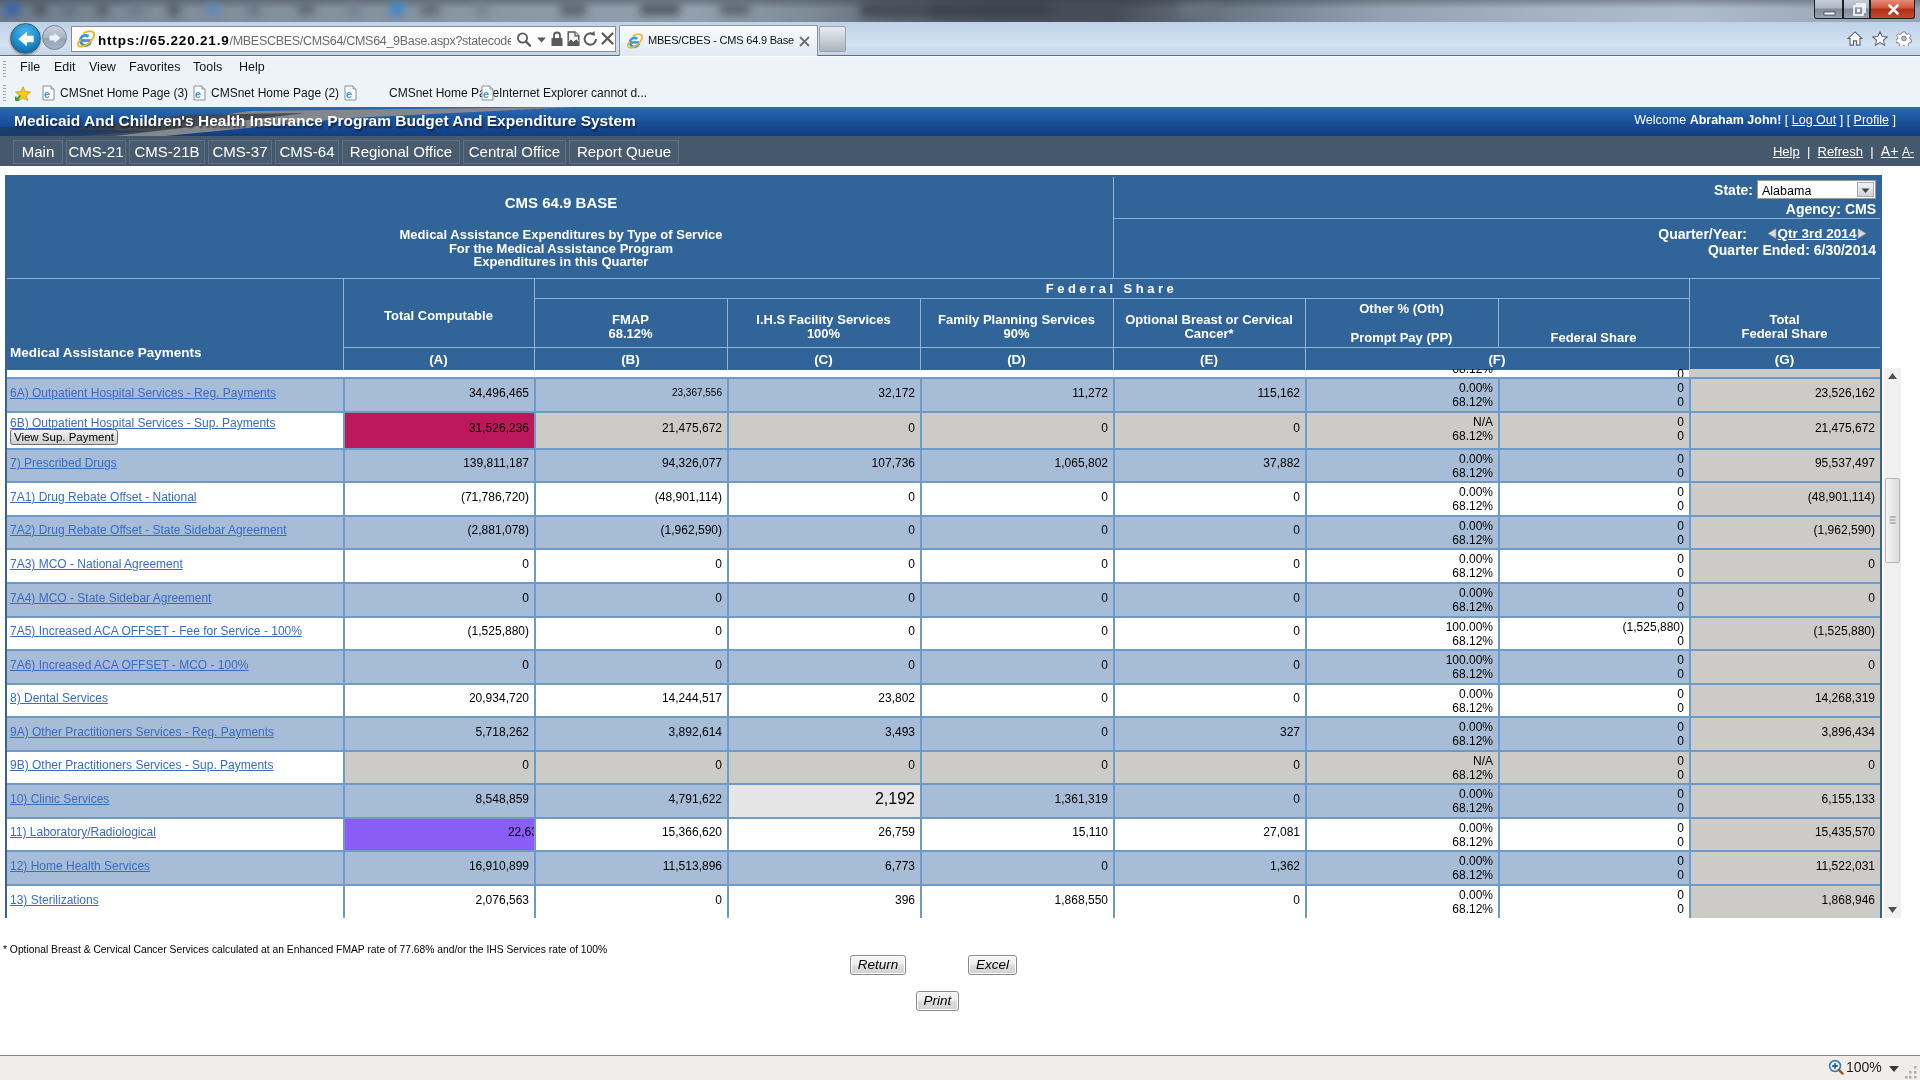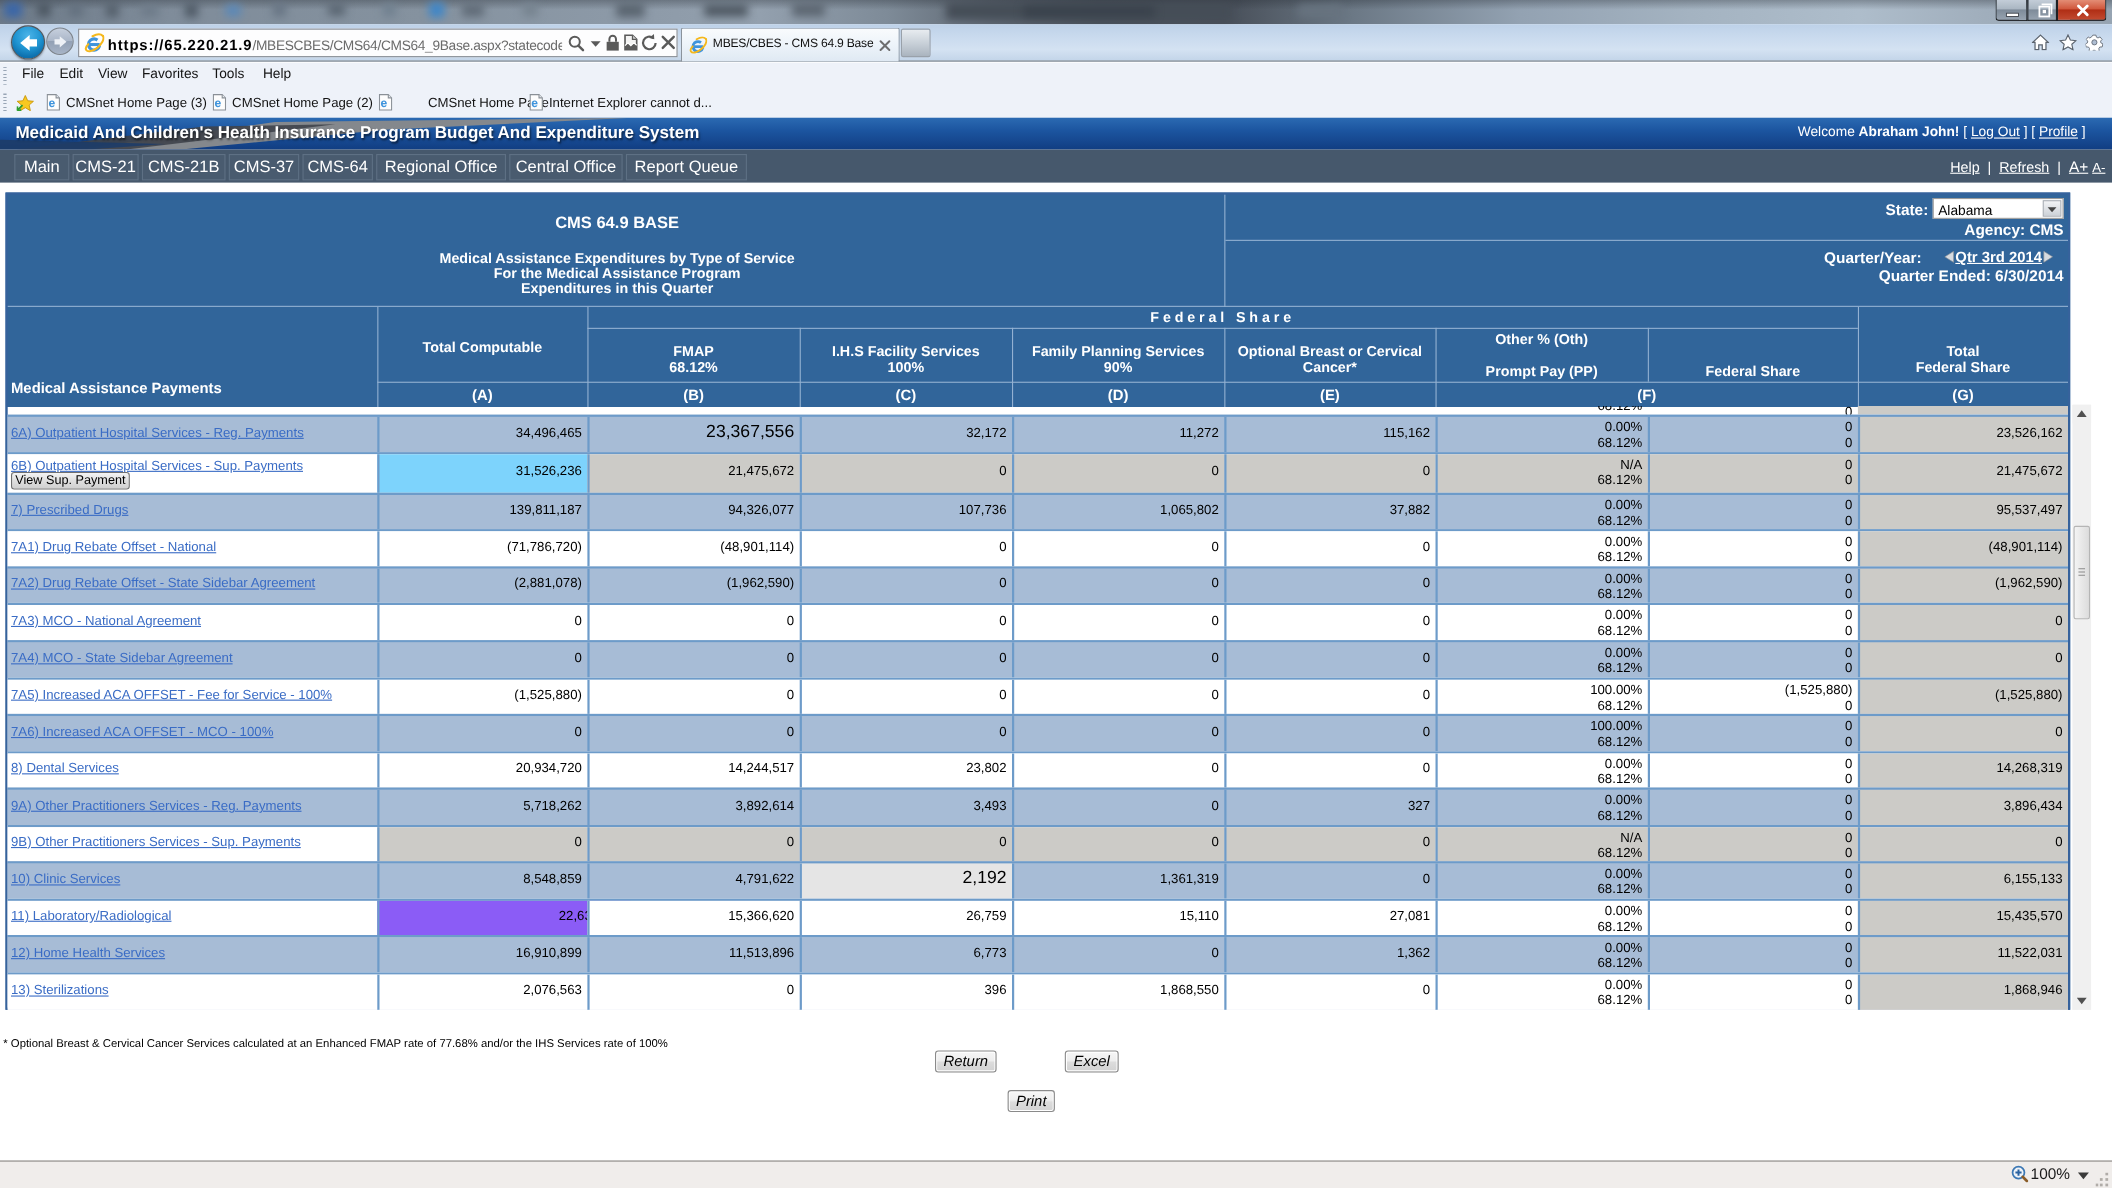--- a/index.html
+++ b/index.html
@@ -302,34 +302,34 @@
         <div style="margin-top:-7px;font-size:12px;">68.12%</div>
       </div>
 <div class="cell num" style="left:1491px;width:191px;">
         <div style="margin-top:-2px;font-size:12px;">0</div>
       </div>
 <div class="cell gray" style="left:1682px;width:191px;"></div>
 </div>
 <div class="row" style="top:200px;height:34px;border-top:2px solid #6d9bc9;background:#a7bcd6;">
 <div class="cell lbl" style="left:0;width:336px;background:#a7bcd6;font-size:12px;line-height:28px;"><a href="#">6A) Outpatient Hospital Services - Reg. Payments</a></div>
 <div class="cell num" style="left:336px;width:191px;background:#a7bcd6;font-size:12px;line-height:28px;border-left:2px solid #6d9bc9;">34,496,465</div>
-<div class="cell num" style="left:527px;width:193px;background:#a7bcd6;font-size:16px;line-height:28px;border-left:2px solid #6d9bc9;">23,367,556</div>
+<div class="cell num" style="left:527px;width:193px;background:#a7bcd6;font-size:10px;line-height:28px;border-left:2px solid #6d9bc9;">23,367,556</div>
 <div class="cell num" style="left:720px;width:193px;background:#a7bcd6;font-size:12px;line-height:28px;border-left:2px solid #6d9bc9;">32,172</div>
 <div class="cell num" style="left:913px;width:193px;background:#a7bcd6;font-size:12px;line-height:28px;border-left:2px solid #6d9bc9;">11,272</div>
 <div class="cell num" style="left:1106px;width:192px;background:#a7bcd6;font-size:12px;line-height:28px;border-left:2px solid #6d9bc9;">115,162</div>
 <div class="cell num two" style="left:1298px;width:193px;background:#a7bcd6;font-size:12px;border-left:2px solid #6d9bc9;">0.00%<br>68.12%</div>
 <div class="cell num two" style="left:1491px;width:191px;background:#a7bcd6;font-size:12px;border-left:2px solid #6d9bc9;">0<br>0</div>
 <div class="cell num gray" style="left:1682px;width:191px;font-size:12px;line-height:28px;border-left:2px solid #6d9bc9;">23,526,162</div>
 </div>
 <div class="row" style="top:234px;height:37px;border-top:2px solid #6d9bc9;background:#ffffff;">
 <div class="cell lbl" style="left:0;width:336px;background:#fff;">
         <div style="margin-top:3px;font-size:12px;"><a href="#">6B) Outpatient Hospital Services - Sup. Payments</a></div>
         <div style="position:absolute;left:3px;top:16px;width:108px;height:16px;border:1px solid #707070;border-radius:3px;background:linear-gradient(180deg,#f4f4f4,#dfdfdf 50%,#d0d0d0);font-size:11.5px;text-align:center;line-height:15px;">View Sup. Payment</div>
       </div>
-<div class="cell num" style="left:336px;width:191px;background:#7dd3fc;font-size:12px;line-height:31px;border-left:2px solid #6d9bc9;">31,526,236</div>
+<div class="cell num" style="left:336px;width:191px;background:#be185d;font-size:12px;line-height:31px;border-left:2px solid #6d9bc9;">31,526,236</div>
 <div class="cell num" style="left:527px;width:193px;background:#cccbc7;font-size:12px;line-height:31px;border-left:2px solid #6d9bc9;">21,475,672</div>
 <div class="cell num" style="left:720px;width:193px;background:#cccbc7;font-size:12px;line-height:31px;border-left:2px solid #6d9bc9;">0</div>
 <div class="cell num" style="left:913px;width:193px;background:#cccbc7;font-size:12px;line-height:31px;border-left:2px solid #6d9bc9;">0</div>
 <div class="cell num" style="left:1106px;width:192px;background:#cccbc7;font-size:12px;line-height:31px;border-left:2px solid #6d9bc9;">0</div>
 <div class="cell num two" style="left:1298px;width:193px;background:#cccbc7;font-size:12px;border-left:2px solid #6d9bc9;">N/A<br>68.12%</div>
 <div class="cell num two" style="left:1491px;width:191px;background:#cccbc7;font-size:12px;border-left:2px solid #6d9bc9;">0<br>0</div>
 <div class="cell num gray" style="left:1682px;width:191px;font-size:12px;line-height:31px;border-left:2px solid #6d9bc9;">21,475,672</div>
 </div>
 <div class="row" style="top:271px;height:33px;border-top:2px solid #6d9bc9;background:#a7bcd6;">
 <div class="cell lbl" style="left:0;width:336px;background:#a7bcd6;font-size:12px;line-height:27px;"><a href="#">7) Prescribed Drugs</a></div>

